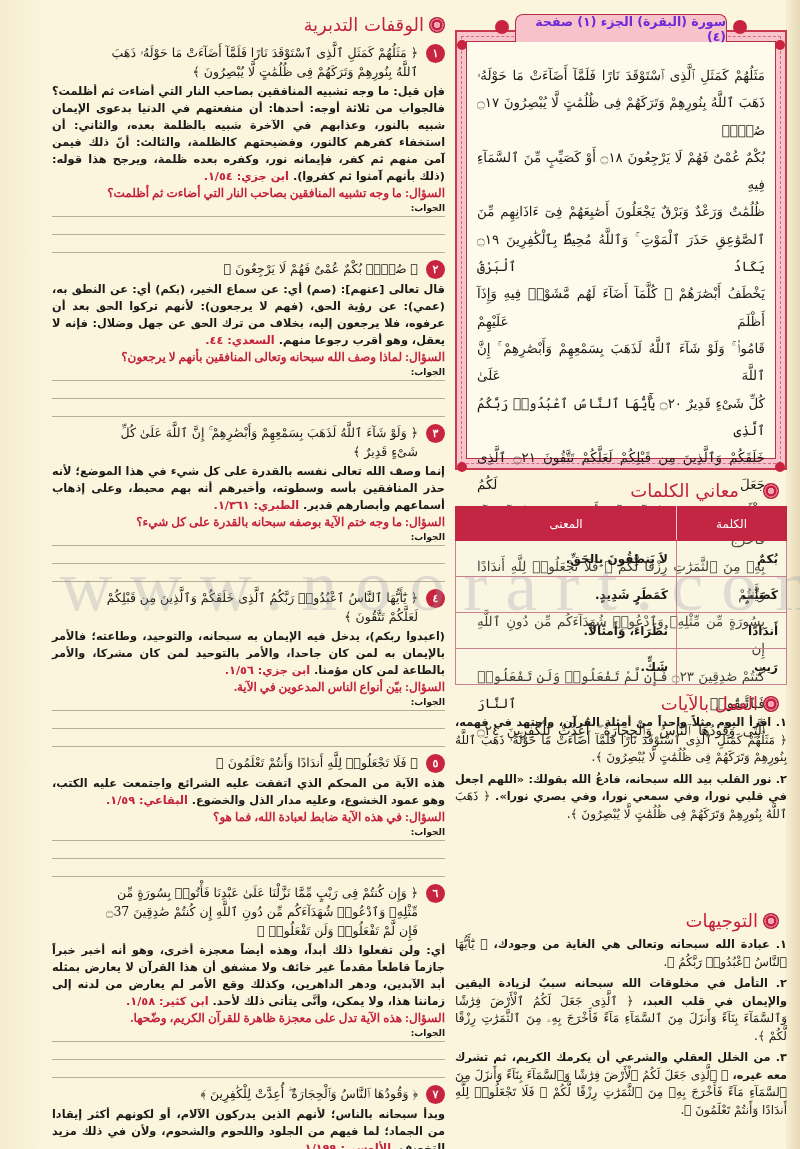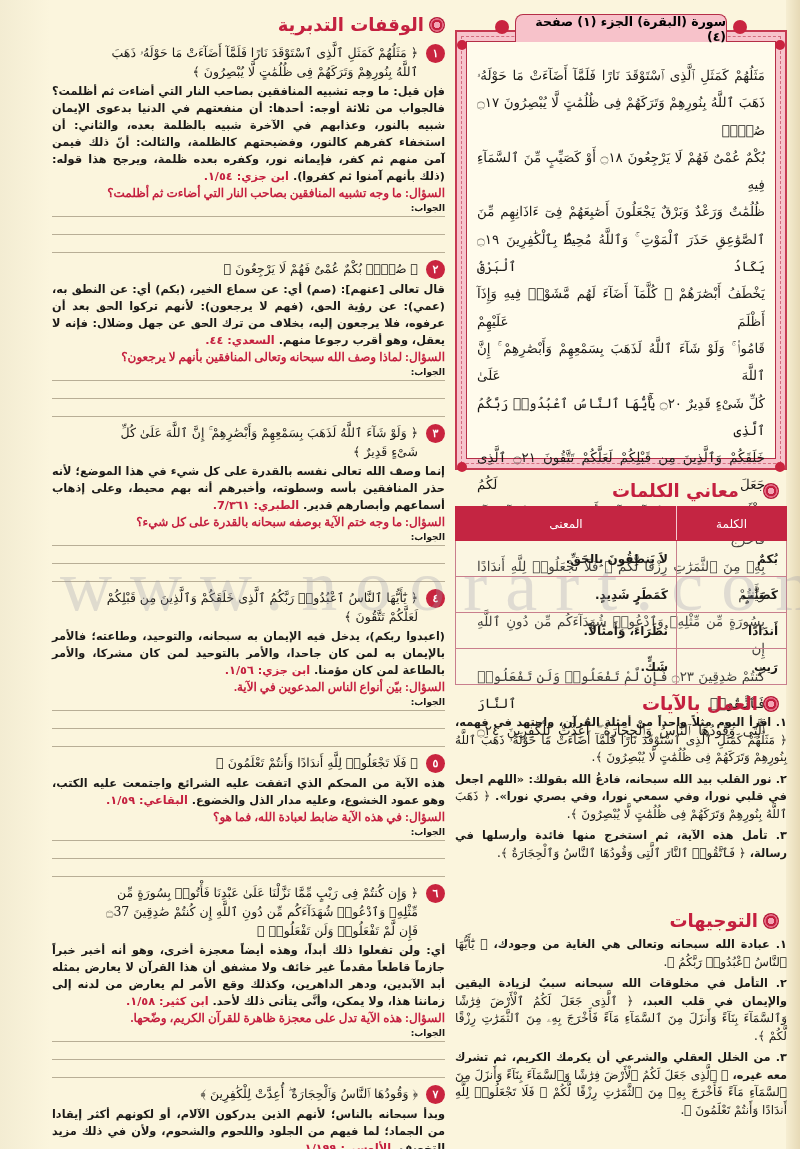--- a/index.html
+++ b/index.html
@@ -20,21 +20,21 @@
       background: linear-gradient(90deg, #f6eed2 0%, #e6d9b6 100%);
     }
 
     
     .left-col {
       position: absolute; left: 52px; width: 393px; top: 14px; bottom: 0;
       direction: rtl;
     }
     .section-title {
       display: flex; align-items: center; gap: 5px;
-      color: #c4203f; font-weight: bold; font-size: 18px;
+      color: #c4203f; font-weight: normal; font-size: 18px;
       margin-bottom: 8px;
     }
     .rosette {
       width: 16px; height: 16px; border-radius: 50%;
       background: radial-gradient(circle, #f3a6b6 0 3px, #c4203f 3.5px 5px, #e26a82 5.5px 6.5px, #b31a38 7px);
       flex: 0 0 16px;
     }
     .item { position: relative; margin-bottom: 6px; }
     .verse-line {
       display: flex; align-items: flex-start; gap: 8px;
@@ -80,21 +80,21 @@
       padding: 20px 10px 8px 10px;
       font-family: "DejaVu Serif", serif; font-size: 13.4px; line-height: 27.3px;
       text-align: justify; text-align-last: justify;
     }
     .mushaf-inner p { text-align-last: justify; }
     .header-tab {
       position: absolute; top: 14px; left: 60px; width: 212px; height: 28px;
       background: #f7c2ca; border: 1.5px solid #b52e47; border-bottom: none;
       border-radius: 8px 8px 0 0;
       display: flex; align-items: center; justify-content: center;
-      color: #000000; font-weight: bold; font-size: 12.5px;
+      color: #6d28d9; font-weight: bold; font-size: 12.5px;
       z-index: 2;
     }
     .dot {
       position: absolute; width: 10px; height: 10px; border-radius: 50%;
       background: #c9243f; z-index: 3;
     }
     .dot.big { width: 14px; height: 14px; }
 
     .kalimat-title { position: absolute; top: 480px; right: 8px; gap: 24px; }
     .word-table {
@@ -169,21 +169,21 @@
       <div class="answer-label">الجواب:</div>
       <div class="rule"></div>
       <div class="rule"></div>
     </div>
 
     <div class="item">
       <div class="verse-line">
         <span class="num-badge">٣</span>
         <span class="verse-text">﴿ وَلَوْ شَآءَ ٱللَّهُ لَذَهَبَ بِسَمْعِهِمْ وَأَبْصَٰرِهِمْ ۚ إِنَّ ٱللَّهَ عَلَىٰ كُلِّ شَىْءٍ قَدِيرٌ ﴾</span>
       </div>
-      <div class="explain"><span>إنما وصف الله تعالى نفسه بالقدرة على كل شيء في هذا الموضع؛ لأنه حذر المنافقين بأسه وسطوته، وأخبرهم أنه بهم محيط، وعلى إذهاب أسماعهم وأبصارهم قدير.</span> <span class="source">الطبري: 7/٣٦١.</span></div>
+      <div class="explain"><span>إنما وصف الله تعالى نفسه بالقدرة على كل شيء في هذا الموضع؛ لأنه حذر المنافقين بأسه وسطوته، وأخبرهم أنه بهم محيط، وعلى إذهاب أسماعهم وأبصارهم قدير.</span> <span class="source">الطبري: ١/٣٦١.</span></div>
       <div class="question">السؤال: ما وجه ختم الآية بوصفه سبحانه بالقدرة على كل شيء؟</div>
       <div class="answer-label">الجواب:</div>
       <div class="rule"></div>
       <div class="rule"></div>
     </div>
 
     <div class="item">
       <div class="verse-line">
         <span class="num-badge">٤</span>
         <span class="verse-text">﴿ يَٰٓأَيُّهَا ٱلنَّاسُ ٱعْبُدُوا۟ رَبَّكُمُ ٱلَّذِى خَلَقَكُمْ وَٱلَّذِينَ مِن قَبْلِكُمْ لَعَلَّكُمْ تَتَّقُونَ ﴾</span>
@@ -290,21 +290,20 @@
       </tbody>
     </table>
 
     <div class="section-title amal-title">
       <span class="rosette"></span>
       <span>العمل بالآيات</span>
     </div>
     <div class="amal-list">
       <div class="entry"><span>١. اقرأ اليوم مثلاً واحداً من أمثلة القرآن، واجتهد في فهمه، </span><span class="q">﴿ مَثَلُهُمْ كَمَثَلِ ٱلَّذِى ٱسْتَوْقَدَ نَارًا فَلَمَّآ أَضَآءَتْ مَا حَوْلَهُۥ ذَهَبَ ٱللَّهُ بِنُورِهِمْ وَتَرَكَهُمْ فِى ظُلُمَٰتٍ لَّا يُبْصِرُونَ ﴾.</span></div>
       <div class="entry"><span>٢. نور القلب بيد الله سبحانه، فادعُ الله بقولك: «اللهم اجعل في قلبي نورا، وفي سمعي نورا، وفي بصري نورا». </span><span class="q">﴿ ذَهَبَ ٱللَّهُ بِنُورِهِمْ وَتَرَكَهُمْ فِى ظُلُمَٰتٍ لَّا يُبْصِرُونَ ﴾.</span></div>
-      <div class="entry"><span>٣. تأمل هذه الآية، ثم استخرج منها فائدة وأرسلها في رسالة، </span><span class="q">﴿ فَٱتَّقُوا۟ ٱلنَّارَ ٱلَّتِى وَقُودُهَا ٱلنَّاسُ وَٱلْحِجَارَةُ ﴾.</span></div>
     </div>
 
     <div class="section-title tawjih-title">
       <span class="rosette"></span>
       <span>التوجيهات</span>
     </div>
     <div class="tawjih-list">
       <div class="entry"><span>١. عبادة الله سبحانه وتعالى هي الغاية من وجودك، </span><span class="q">﴿ يَٰٓأَيُّهَا ٱلنَّاسُ ٱعْبُدُوا۟ رَبَّكُمُ ﴾.</span></div>
       <div class="entry"><span>٢. التأمل في مخلوقات الله سبحانه سببٌ لزيادة اليقين والإيمان في قلب العبد، </span><span class="q">﴿ ٱلَّذِى جَعَلَ لَكُمُ ٱلْأَرْضَ فِرَٰشًا وَٱلسَّمَآءَ بِنَآءً وَأَنزَلَ مِنَ ٱلسَّمَآءِ مَآءً فَأَخْرَجَ بِهِۦ مِنَ ٱلثَّمَرَٰتِ رِزْقًا لَّكُمْ ﴾.</span></div>
       <div class="entry"><span>٣. من الخلل العقلي والشرعي أن يكرمك الكريم، ثم تشرك معه غيره، </span><span class="q">﴿ ٱلَّذِى جَعَلَ لَكُمُ ٱلْأَرْضَ فِرَٰشًا وَٱلسَّمَآءَ بِنَآءً وَأَنزَلَ مِنَ ٱلسَّمَآءِ مَآءً فَأَخْرَجَ بِهِۦ مِنَ ٱلثَّمَرَٰتِ رِزْقًا لَّكُمْ ۖ فَلَا تَجْعَلُوا۟ لِلَّهِ أَندَادًا وَأَنتُمْ تَعْلَمُونَ ﴾.</span></div>

